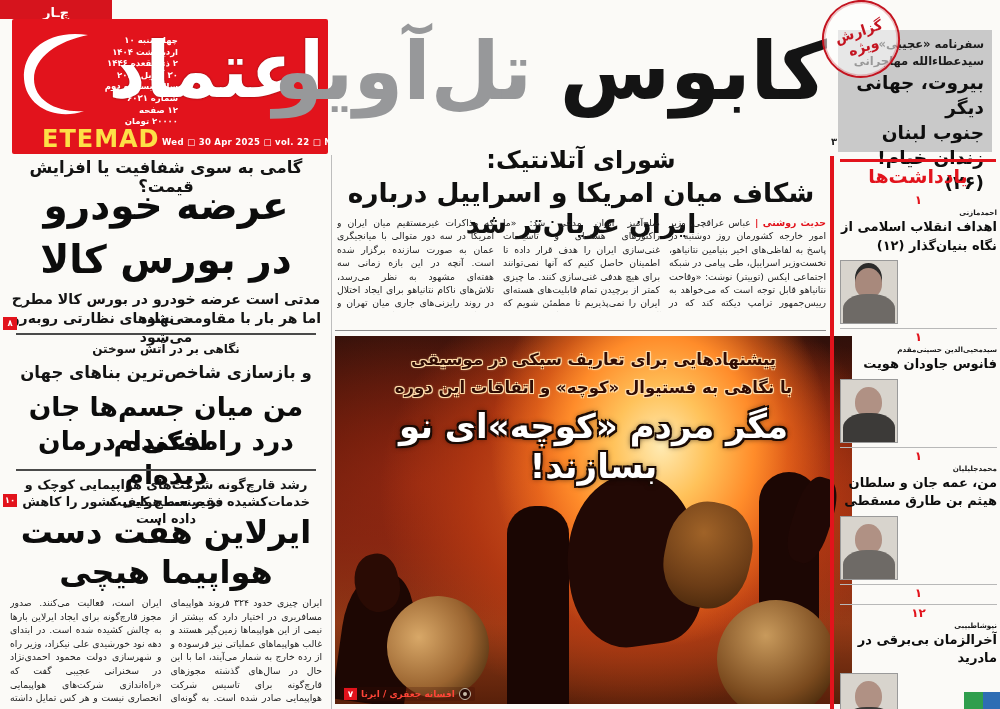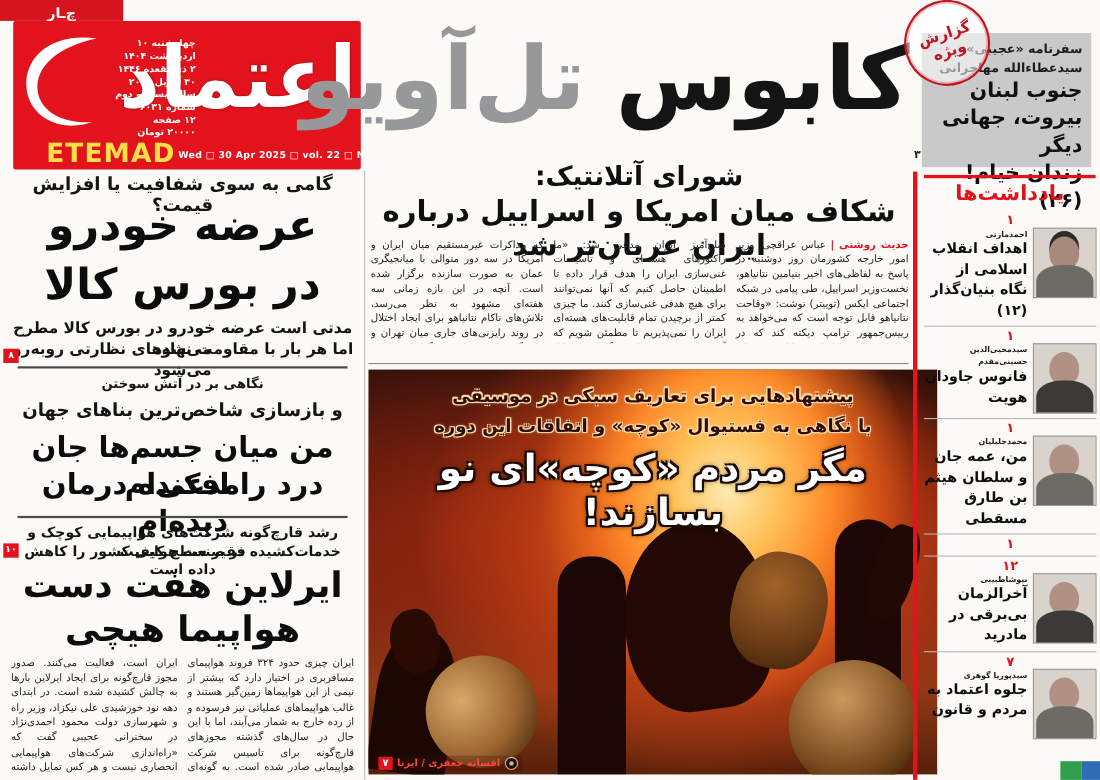--- a/index.html
+++ b/index.html
@@ -110,21 +110,21 @@
   .a3-body .col{flex:1;font-size:9.3px;line-height:13.6px;text-align:justify;color:#222;}
 
   
   .red-rule{left:830px;top:156px;width:4px;height:553px;background:#e2131c;}
   .sb-topline{left:840px;top:159px;width:156px;height:2.5px;background:#e2131c;}
   .sb-title{left:840px;top:165px;width:156px;direction:rtl;text-align:center;font-size:19px;font-weight:bold;color:#e2131c;}
   .sidebar{left:840px;top:192px;width:157px;height:517px;overflow:hidden;}
   .sb-item{position:relative;border-bottom:1px solid #b8b8b8;padding:1px 0 4px;}
   .sb-item:last-child{border-bottom:none;}
   .sb-num{text-align:center;color:#e2131c;font-size:12px;font-weight:bold;height:14px;line-height:14px;}
-  .sb-row{display:flex;gap:5px;direction:ltr;}
+  .sb-row{display:flex;gap:5px;direction:ltr;flex-direction:column;}
   .sb-text{flex:1;direction:rtl;text-align:right;}
   .sb-author{font-size:7.2px;font-weight:bold;color:#1a1a1a;line-height:11px;}
   .sb-t{font-size:13px;font-weight:bold;color:#0d0d0d;line-height:18.5px;}
   .sb-photo{width:56px;height:62px;background:#d8d4cd;border:1px solid #9a9a9a;position:relative;overflow:hidden;flex:0 0 auto;}
   .sb-photo .hd{position:absolute;left:14px;top:7px;width:27px;height:30px;border-radius:50% 50% 45% 45%;background:#b09184;}
   .sb-photo .sh{position:absolute;left:2px;top:33px;width:52px;height:32px;border-radius:45% 45% 0 0;background:#6e6a66;}
   .sb-photo.dark .sh{background:#3c3a38;}
   .sb-photo.cleric .hd{background:#a8897c;box-shadow:0 -5px 0 0 #2b2b2b;}
 
   .sq-g{left:964px;top:692px;width:19px;height:17px;background:#2f9e4d;}
@@ -170,22 +170,22 @@
   </div>
   <div class="abs hr-center"></div>
 
   <div class="abs stamp">
     <span>گزارش</span>
     <span>ویژه</span>
   </div>
   <div class="abs special">
     <div class="sp-k">سفرنامه «عجیبی»</div>
     <div class="sp-k">سیدعطاءالله مهاجرانی</div>
+    <div class="sp-t">بیروت، جهانی دیگر</div>
     <div class="sp-t">جنوب لبنان</div>
-    <div class="sp-t">بیروت، جهانی دیگر</div>
     <div class="sp-t">زندان خیام! (۲۶)</div>
   </div>
   <div class="abs sp-num">۳</div>
 
   <div class="abs photo">
     <div class="fg f1"></div>
     <div class="fg f2"></div>
     <div class="drum d1"></div>
     <div class="fg f3"></div>
     <div class="fg f4"></div>

